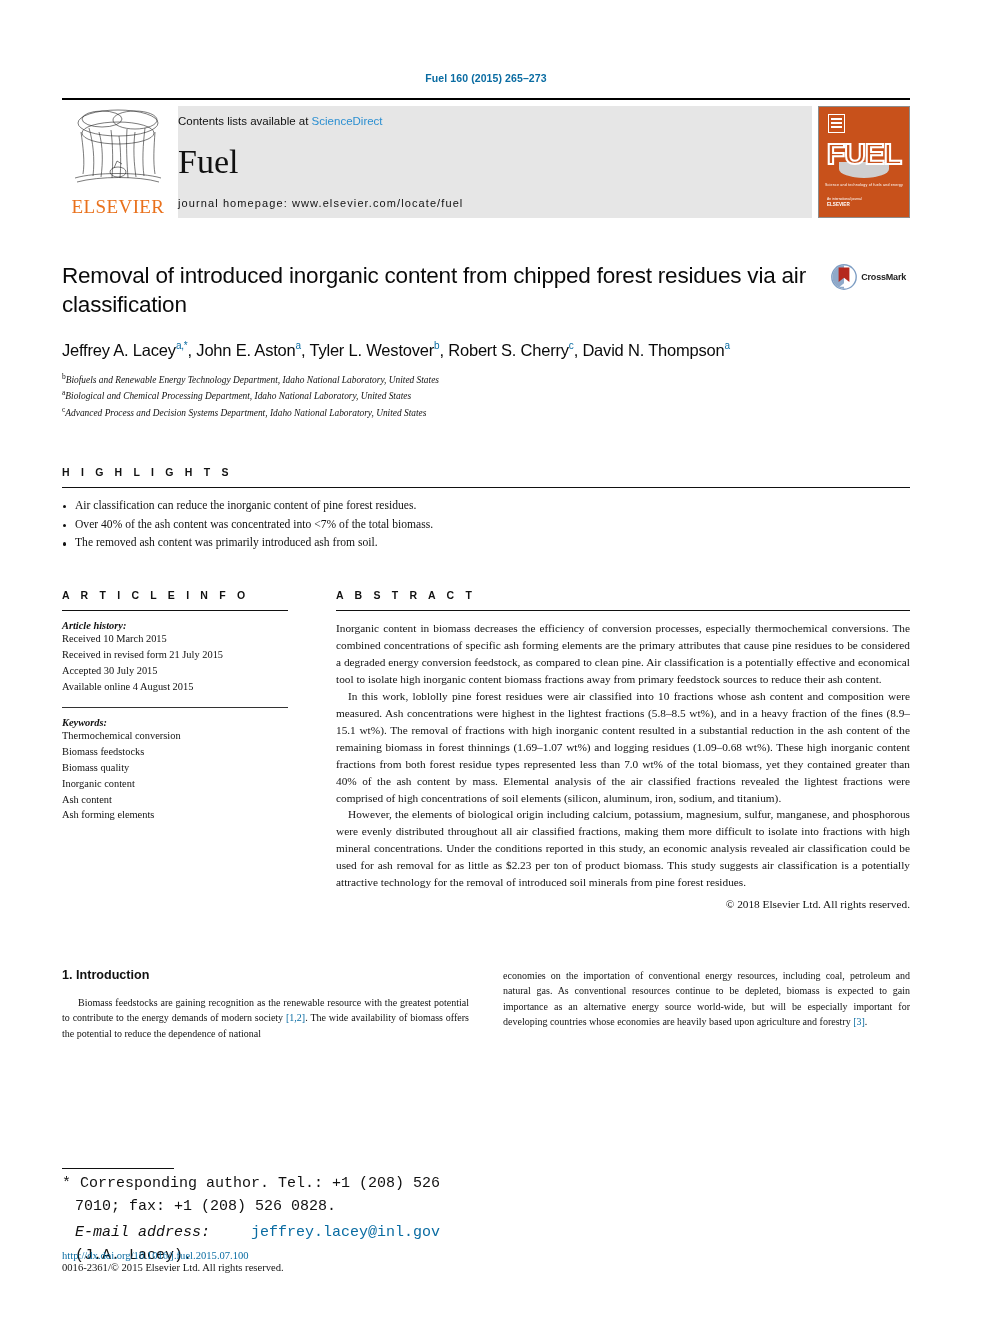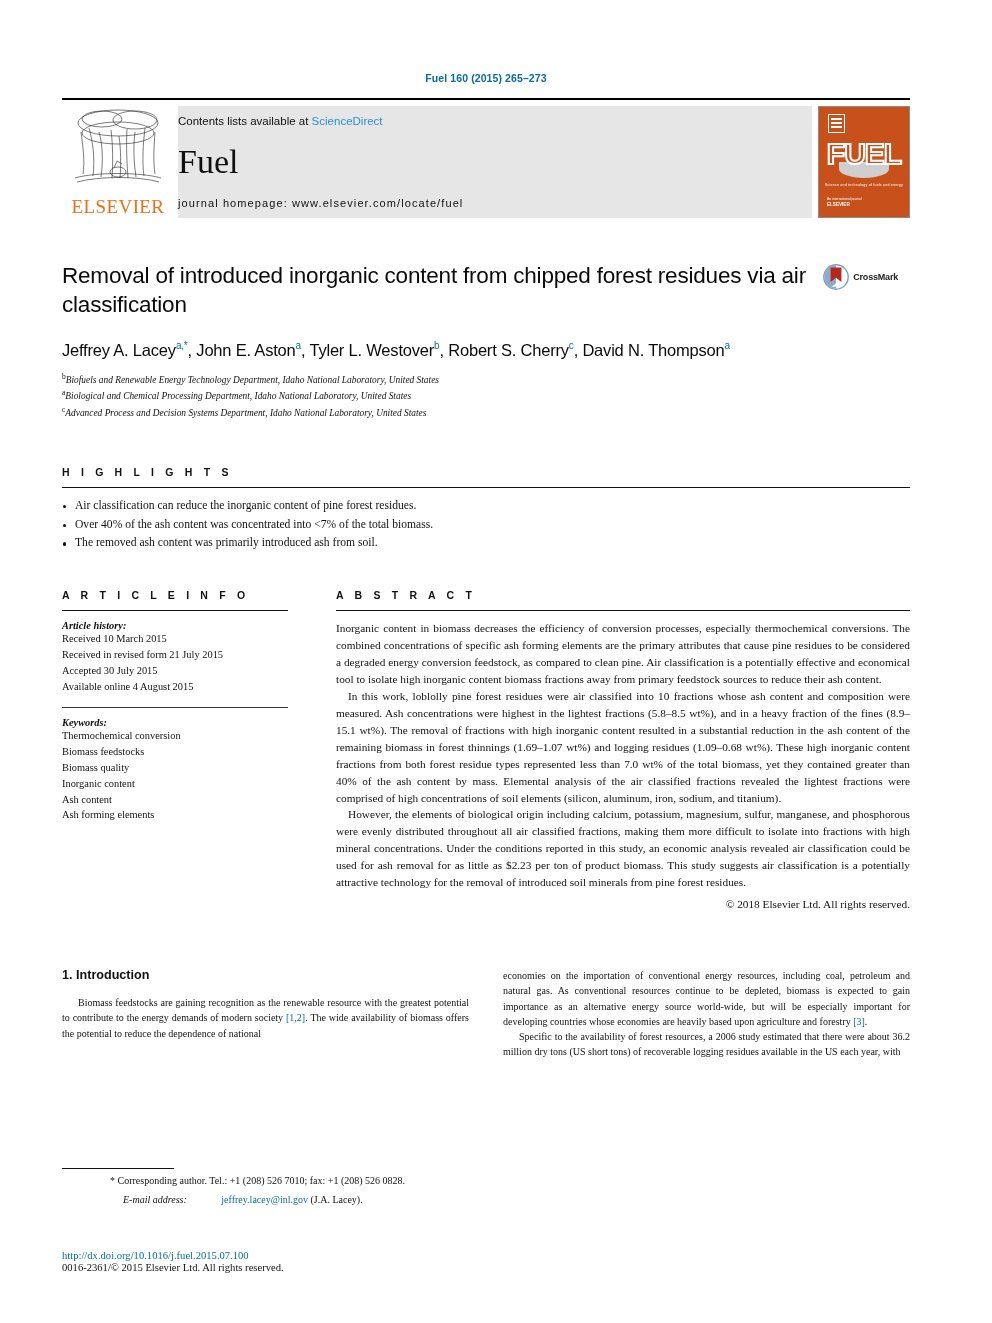--- a/index.html
+++ b/index.html
@@ -153,21 +153,21 @@
     font-size: 22.5px;
     line-height: 1.28;
     font-weight: normal;
     color: #0a0a0a;
     margin: 0;
     max-width: 770px;
     letter-spacing: -0.2px;
   }
   .crossmark {
     position: absolute;
-    right: 12px; top: 2px;
+    right: 4px; top: 2px;
     display: flex;
     align-items: center;
     gap: 4px;
   }
   .crossmark-word {
     font-family: "Liberation Sans", sans-serif;
     font-size: 9px;
     font-weight: bold;
     color: #222;
     letter-spacing: -0.2px;
@@ -291,28 +291,27 @@
 
   
   .footnote {
     position: absolute;
     left: 62px;
     top: 1168px;
     width: 410px;
   }
   .fn-rule { border-top: 0.9px solid #111; width: 112px; }
   .fn-line {
-    font-family: Liberation Serif, serif;
-    font-size: 10px;
+    font-family: Liberation Mono, monospace;
+    font-size: 15px;
     line-height: 1.5;
     color: #111;
     margin-top: 4px;
     padding-left: 13px;
     text-indent: -13px;
-    margin-left: 48px;
   }
   .fn-line em { font-style: italic; }
   .mail { color: #0a6ca2; padding-left: 32px; }
   .doi-block {
     position: absolute;
     left: 62px;
     top: 1250px;
   }
   .doi-link {
     font-family: "Liberation Serif", serif;
@@ -458,21 +457,20 @@
     <div class="body-col">
       <div class="h2">1. Introduction</div>
       <p class="body-para">
         <span>Biomass feedstocks are gaining recognition as the renewable resource with the greatest potential to contribute to the energy demands of modern society </span><span class="ref">[1,2]</span><span>. The wide availability of biomass offers the potential to reduce the dependence of national</span>
       </p>
     </div>
     <div class="body-col">
       <p class="body-para cont">
         <span>economies on the importation of conventional energy resources, including coal, petroleum and natural gas. As conventional resources continue to be depleted, biomass is expected to gain importance as an alternative energy source world-wide, but will be especially important for developing countries whose economies are heavily based upon agriculture and forestry </span><span class="ref">[3]</span><span>.</span>
       </p>
-      <p class="body-para">Specific to the availability of forest resources, a 2006 study estimated that there were about 36.2 million dry tons (US short tons) of recoverable logging residues available in the US each year, with</p>
     </div>
   </div>
 
   <div class="footnote">
     <div class="fn-rule"></div>
     <div class="fn-line">
       <span>*</span>
       <span>Corresponding author. Tel.: +1 (208) 526 7010; fax: +1 (208) 526 0828.</span>
     </div>
     <div class="fn-line" style="text-indent:0;padding-left:13px">

